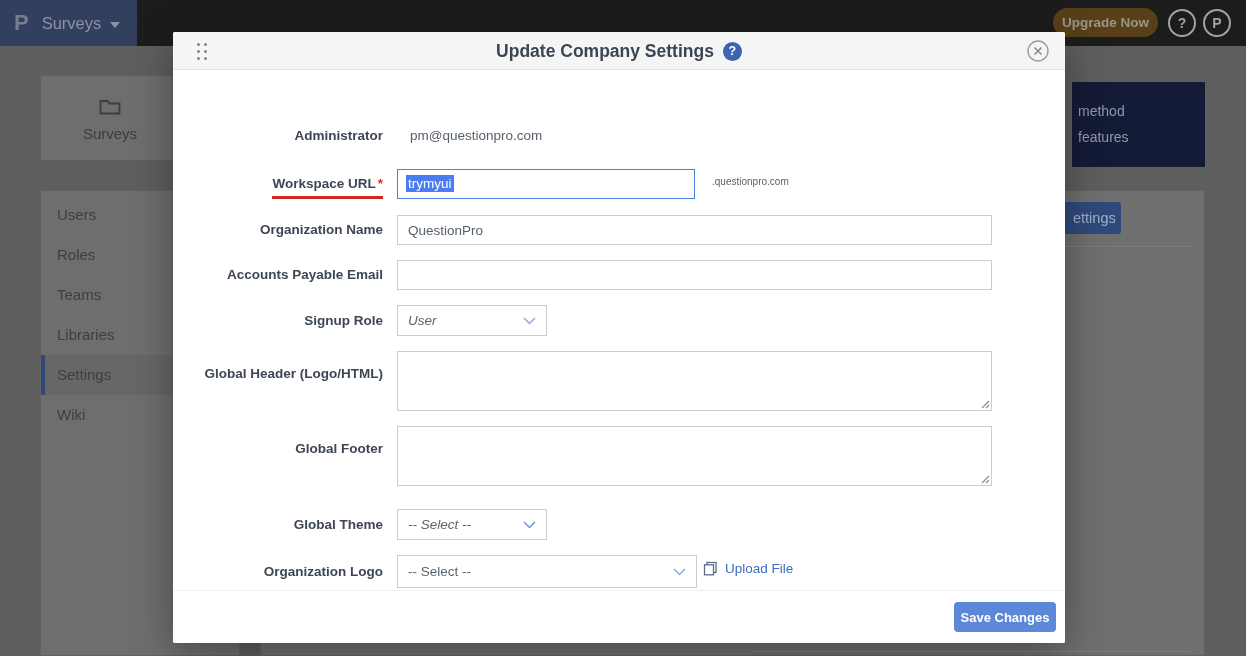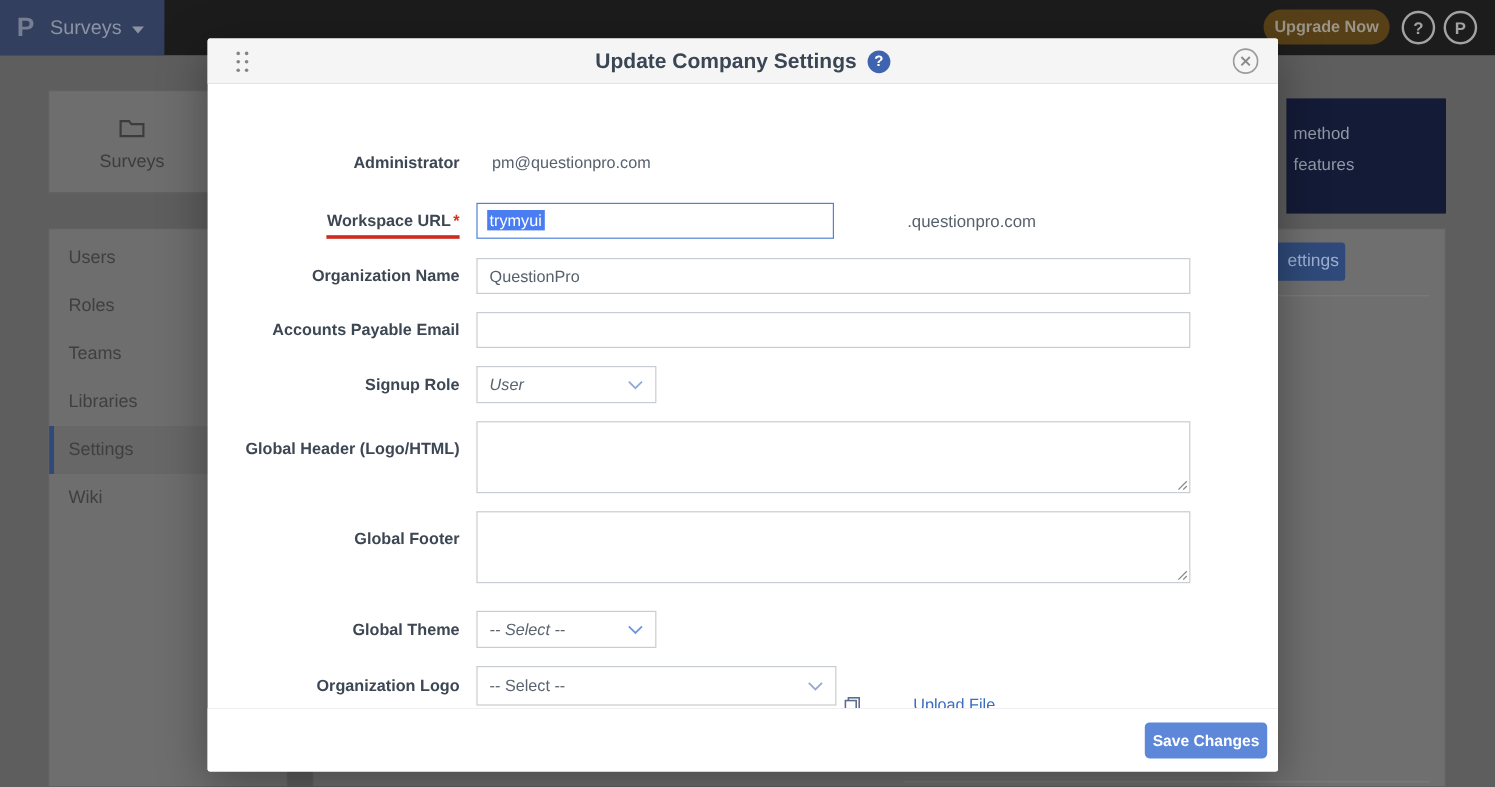--- a/index.html
+++ b/index.html
@@ -17,21 +17,21 @@
   .searchpill svg { margin-left:12px; }
   .search-ph { margin-left:8px; font-size:13.5px; color:#414141; }
   .upgrade-btn { position:absolute; left:1053px; top:8px; width:105px; height:29px; background:#574017; border-radius:15px; color:#9a9489; font-size:13.5px; font-weight:bold; text-align:center; line-height:29px; }
   .circle-btn { position:absolute; top:9px; width:28px; height:28px; border:2px solid #a2a2a2; border-radius:50%; color:#a2a2a2; font-size:14px; font-weight:bold; text-align:center; line-height:24px; }
   .help-c { left:1168px; } .prof-c { left:1203px; }
 
   .tabcard { position:absolute; left:40px; top:75px; width:140px; height:86px; background:#6e6e6e; border:1px solid #616161; text-align:center; }
   .tabcard svg { margin-top:22px; }
   .tabcard .tab-lbl { margin-top:6px; font-size:15px; color:#3c3c3c; }
 
-  .promo { position:absolute; left:1072px; top:82px; width:133px; height:96px; background:#141b37; color:#9298a6; font-size:14px; padding:16px 0 0 6px; line-height:26px; }
+  .promo { position:absolute; left:1072px; top:82px; width:133px; height:85px; background:#141b37; color:#9298a6; font-size:14px; padding:16px 0 0 6px; line-height:26px; }
 
   .sidecard { position:absolute; left:40px; top:190px; width:200px; height:466px; background:#6e6e6e; border:1px solid #616161; padding-top:4px; }
   .side-item { height:40px; line-height:40px; padding-left:16px; font-size:15px; color:#3f3f3f; }
   .side-item.selected { background:#676767; box-shadow:inset 4px 0 0 #2f4a7a; }
 
   .maincard { position:absolute; left:260px; top:190px; width:945px; height:466px; background:#6f6f6f; border:1px solid #616161; }
   .bg-settings-btn { position:absolute; left:748px; top:11px; width:112px; height:32px; background:#2f4a7a; border-radius:3px; }
   .bg-settings-btn span { position:absolute; left:64px; top:0; line-height:32px; font-size:14.5px; color:#9eb0d0; }
   .divider1 { position:absolute; left:16px; top:55px; width:914px; height:1px; background:#7c7c7c; }
   .divider2 { position:absolute; left:492px; top:460px; width:438px; height:1px; background:#7c7c7c; }
@@ -49,21 +49,21 @@
   .m-body { position:absolute; left:0; top:39px; width:100%; }
   .f-label { position:absolute; left:24px; width:186px; text-align:right; font-size:13.5px; font-weight:bold; color:#3d4754; }
   .f-label .req { color:#d92f23; margin-left:2px; }
   .lbl-underlined { display:inline-block; border-bottom:3px solid #ce2a1f; padding-bottom:5px; }
   .f-val { position:absolute; font-size:13.5px; color:#57616d; }
 
   .t-input { position:absolute; left:224px; height:30px; border:1px solid #c8cdd3; background:#fff; font-family:"Liberation Sans",sans-serif; font-size:13.5px; color:#57616d; padding:0 8px; }
   .t-input.full { width:595px;padding-left:10px; }
   .fake-input { position:absolute; left:224px; width:298px; height:30px; border:1px solid #4f83d9; background:#fff; line-height:28px; padding:0 8px; font-size:13.5px; }
   .selection { background:#4a7df2; color:#ffffff; padding:1px 2px; }
-  .suffix { position:absolute; left:539px; font-size:14px; color:#57616d;margin-left:44px; }
+  .suffix { position:absolute; left:539px; font-size:10px; color:#57616d; }
 
   .sel { position:absolute; left:224px; height:31px; border:1px solid #c8cdd3; background:#fff; display:flex; align-items:center; justify-content:space-between; padding:0 10px; font-size:13.5px; color:#5a6470; }
   .sel.w150 { width:150px;font-style:italic; } .sel.w300 { width:300px; height:33px; }
 
   .t-area { position:absolute; left:224px; width:595px; height:60px; border:1px solid #c8cdd3; background:#fff; }
   .t-area svg { position:absolute; right:1px; bottom:1px; }
 
   .upload-wrap { position:absolute; left:530px; display:flex; align-items:center; }
   .upload-link { margin-left:7px; font-size:13.5px; color:#3a6cc0; }
 
@@ -186,21 +186,21 @@
           </svg>
       </div>
 
       <div class="f-label" style="top:493px;">Organization Logo</div>
       <div class="sel w300" style="top:484px;">
         <span>-- Select --</span>
         <svg width="13" height="8" viewBox="0 0 13 8">
             <polyline points="1,1 6.5,6.5 12,1" fill="none" stroke="#93a9d9" stroke-width="1.5"></polyline>
           </svg>
       </div>
-      <div class="upload-wrap" style="top:509px;gap:36px;">
+      <div class="upload-wrap" style="top:490px;">
         <svg width="15" height="15" viewBox="0 0 15 15">
             <rect x="4" y="1.5" width="9" height="10" fill="#ffffff" stroke="#5b6b8c" stroke-width="1.3"></rect>
             <rect x="1.5" y="3.8" width="9" height="10" fill="#ffffff" stroke="#5b6b8c" stroke-width="1.3"></rect>
           </svg>
         <span class="upload-link">Upload File</span>
       </div>
 
       <div class="note" style="top:539px;">Note: The size of the Co-branded Logo should be 320x72</div>
     </div>
 

